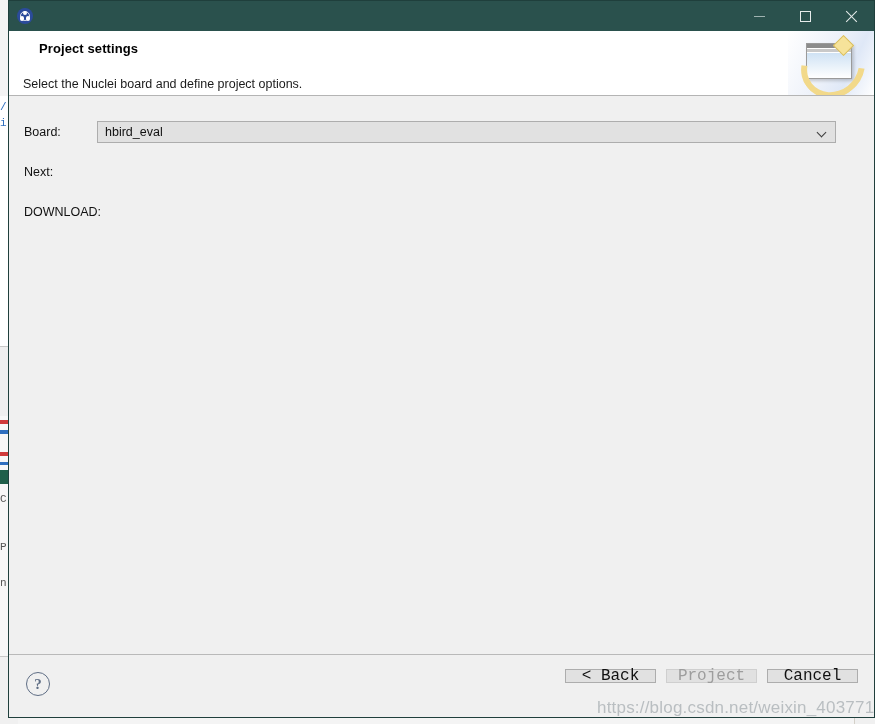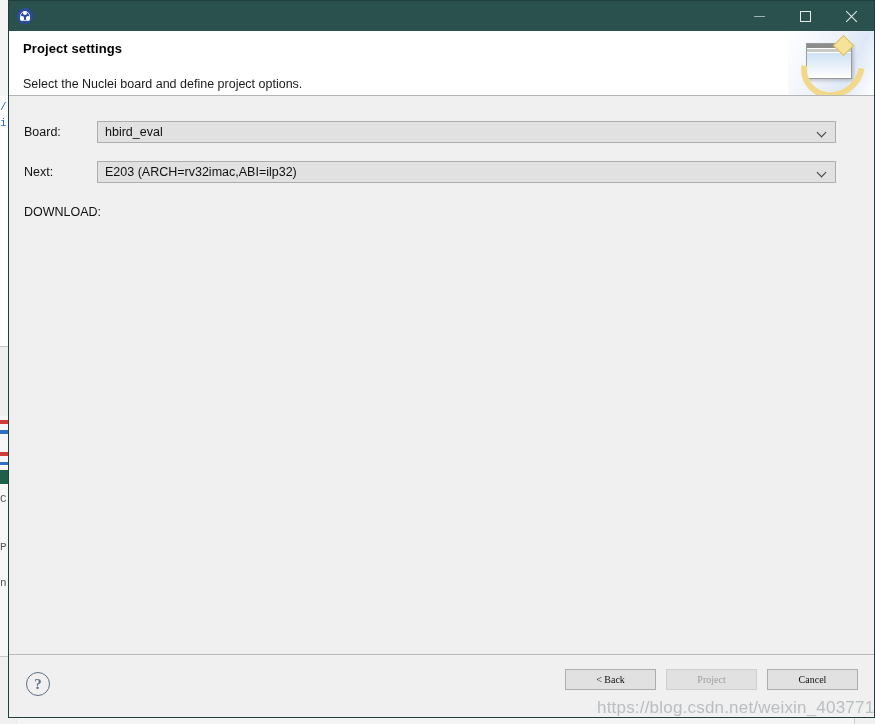--- a/index.html
+++ b/index.html
@@ -150,21 +150,21 @@
   #header {
     flex: none;
     height: 64px;
     background: #ffffff;
     border-bottom: 1px solid #b4b4b4;
     position: relative;
     overflow: hidden;
   }
   #header-title {
     position: absolute;
-    left: 14px;
+    left: 30px;
     top: 10px;
     font-size: 13px;
     font-weight: bold;
     color: #000;
     letter-spacing: .1px;
   }
   #header-desc {
     position: absolute;
     left: 14px;
     top: 34px;
@@ -306,30 +306,30 @@
   }
   #btn-bar {
     position: absolute;
     right: 16px;
     top: 14px;
     display: flex;
     gap: 10px;
   }
   .btn {
     width: 91px;
-    height: 21px;
+    height: 14px;
     background: #e1e1e1;
     border: 1px solid #adadad;
     box-sizing: border-box;
-    font-size: 10px;
+    font-size: 16px;
     color: #111;
     display: flex;
     align-items: center;
     justify-content: center;
-    font-family: Liberation Serif, serif;
+    font-family: Liberation Mono, monospace;
   }
   .btn.focused {
     border: 2px solid #0078d7;
     width: 100px;
   }
   .btn.disabled {
     color: #9d9d9d;
     background: #e1e1e1;
     border-color: #cfcfcf;
   }
@@ -415,24 +415,20 @@
     <div class="field-row" style="top:18px;">
       <div class="field-label">Board:</div>
       <div class="combo">
         <span class="combo-value">hbird_eval</span>
         <span class="combo-arrow"></span>
       </div>
     </div>
 
     <div class="field-row" style="top:58px;">
       <div class="field-label">Next:</div>
-      <div class="combo">
-        <span class="combo-value">E203 (ARCH=rv32imac,ABI=ilp32)</span>
-        <span class="combo-arrow"></span>
-      </div>
     </div>
 
     <div class="field-row" style="top:98px;">
       <div class="field-label">DOWNLOAD:</div>
     </div>
 
   </div>
 
   <div id="footer">
     <div id="help-icon">?</div>

